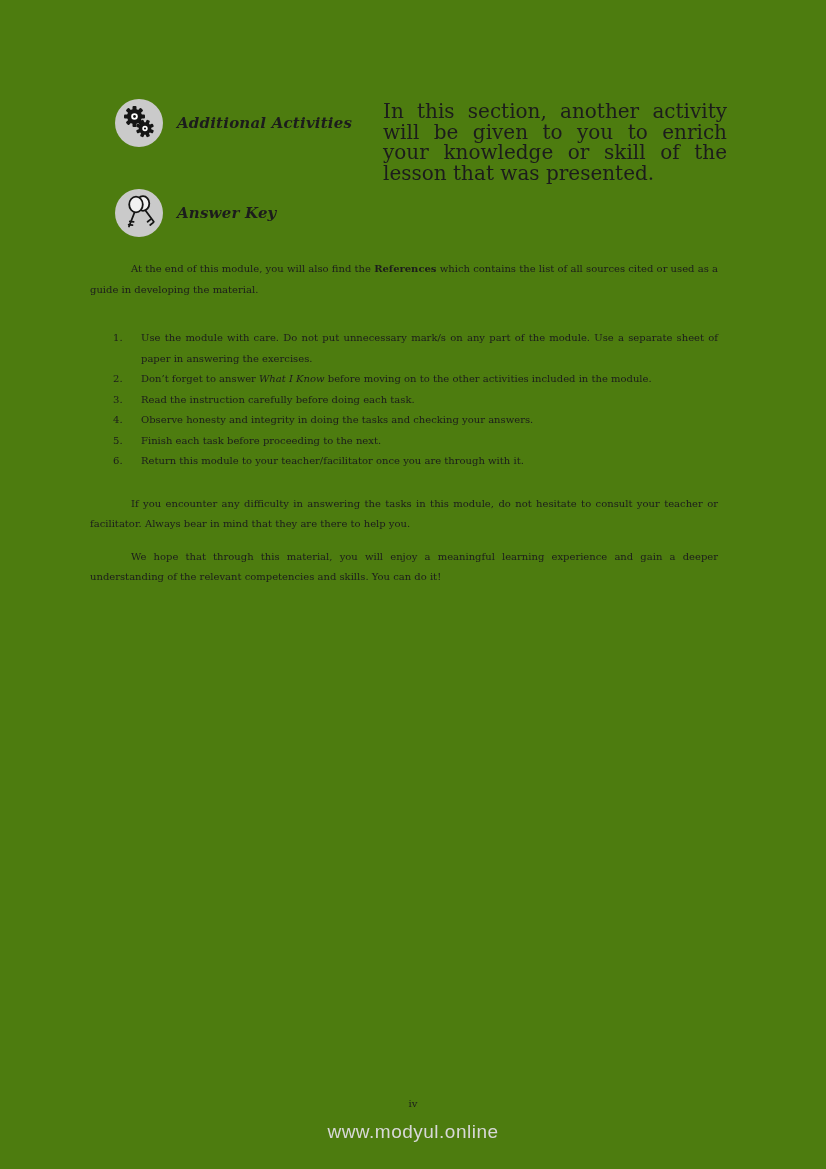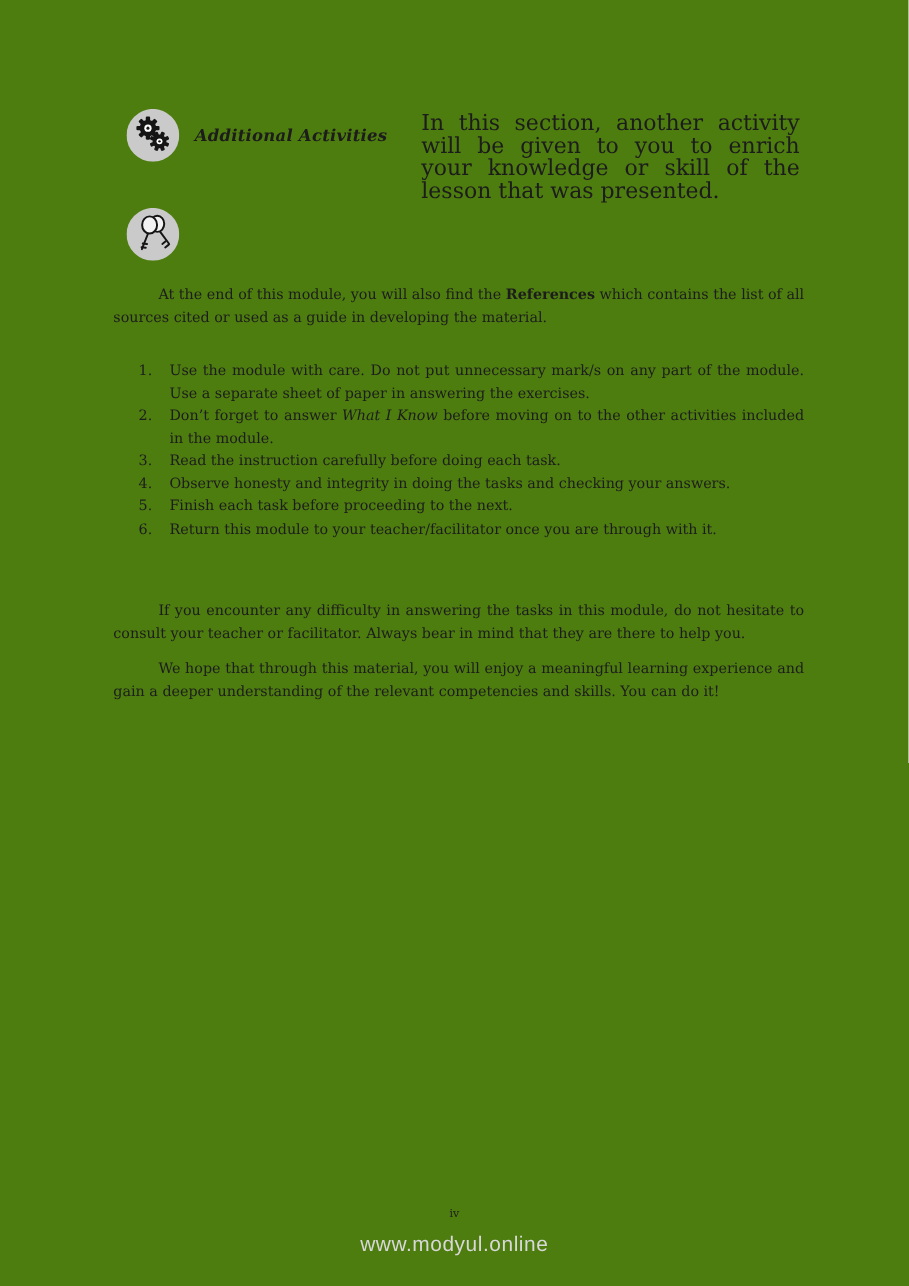--- a/index.html
+++ b/index.html
@@ -39,31 +39,31 @@
     margin-left: 16px;
     margin-top: 2px;
     font-size: 20px;
     line-height: 20.5px;
     text-align: justify;
   }
   
   .body-text {
     position: absolute;
     top: 259px;
-    left: 103px;
+    left: 90px;
     width: 628px;
-    font-size: 13px;
+    font-size: 10px;
     line-height: 20.5px;
   }
   .body-text p {
     margin: 0 0 12px;
     text-indent: 41px;
     text-align: justify;
   }
-  .body-text p.gap-before { margin-top: 54px; }
+  .body-text p.gap-before { margin-top: 22px; }
   ol.reminders {
     list-style: none;
     counter-reset: n;
     margin: 28px 0 0;
     padding: 0 0 0 51px;
   }
   ol.reminders li {
     counter-increment: n;
     position: relative;
     text-align: justify;
@@ -153,20 +153,21 @@
             <path d="M19.5 23.5 L14 37.5"></path>
             <path d="M14.8 32.4 l3.8 0.5"></path>
             <path d="M13.7 35.7 l3.8 0.5"></path>
           </g>
           <g stroke="#151515" stroke-width="1.8" fill="#f2f2f2">
             <ellipse cx="28" cy="14.5" rx="6.3" ry="7.3"></ellipse>
             <ellipse cx="21" cy="15.5" rx="6.8" ry="7.8"></ellipse>
           </g>
         </svg>
       </div>
+      <div class="legend-label">Answer Key</div>
     </div>
 
   </div>
 
   <div class="body-text">
 
     <p><span>At the end of this module, you will also find the </span><b>References</b><span> which contains the list of all sources cited or used as a guide in developing the material.</span></p>
 
 
     <ol class="reminders">

